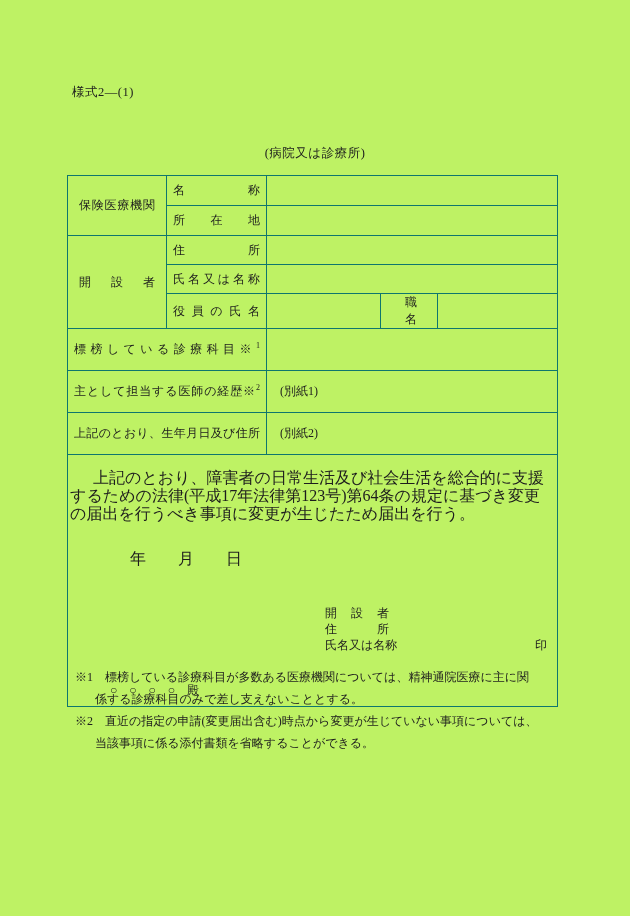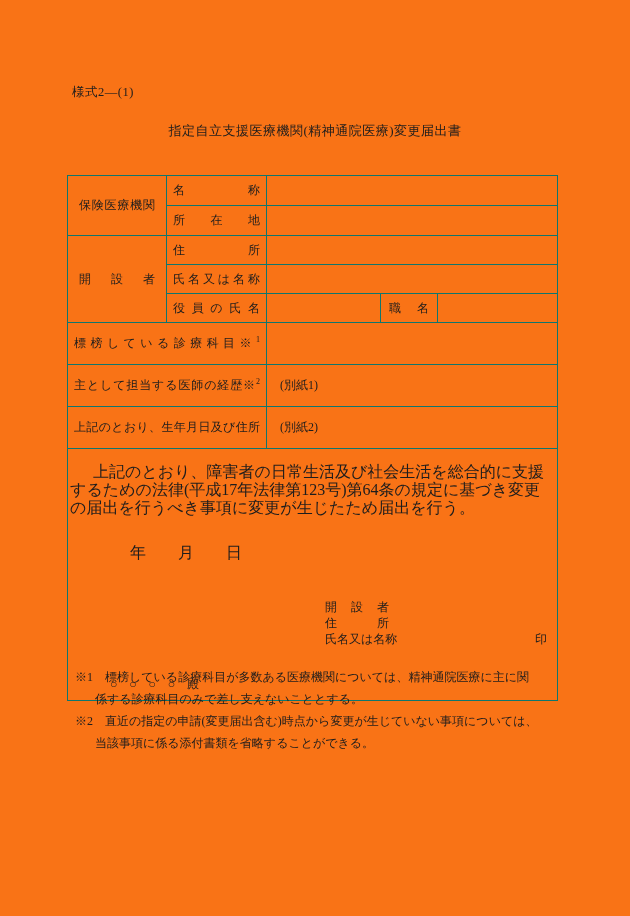--- a/index.html
+++ b/index.html
@@ -2,21 +2,21 @@
 <html lang="ja"><head>
 <meta charset="utf-8">
 <style>
   * { margin: 0; padding: 0; box-sizing: border-box; }
   html, body { background: #f4f4f4; }
   .page {
     position: relative;
     width: 630px;
     height: 916px;
     margin: 0 auto;
-    background: #f97316;
+    background: #bef264;
     color: #1d1d1d;
     font-family: "Liberation Serif", "DejaVu Serif", serif;
     overflow: hidden;
   }
   .form-number {
     position: absolute;
     left: 72px;
     top: 84px;
     font-size: 12.5px;
     letter-spacing: 0.5px;
@@ -62,21 +62,21 @@
   .r7 { height: 28px; }
   .r8 { height: 28px; }
   .jl {
     text-align: justify;
     text-align-last: justify;
     text-justify: inter-character;
   }
   td.c1 { padding: 0 11px; }
   td.c2 { padding: 0 6px; }
   td.wide { padding: 12px 6px; margin-top: 18px; }
-  td.job { padding: 0 8px; }
+  td.job { padding: 0 24px; }
   td.val { padding: 0 13px; text-align: left; }
   sup { font-size: 8px; line-height: 0; }
   td.bottom-cell {
     height: 252px;
     vertical-align: top;
     text-align: left;
     padding: 6px 8px 0 2px;
   }
   .statement {
     font-size: 16px;
@@ -122,21 +122,21 @@
     font-size: 12px;
     line-height: 22px;
   }
 </style>
 </head>
 <body>
 
 <div class="page">
 
   <div class="form-number">様式2―(1)</div>
-  <div class="doc-title">指定自立支援医療機関(精神通院医療)変更届出書</div>
+  <div class="doc-subtitle">(病院又は診療所)</div>
 
   <table class="form">
     <colgroup>
       <col style="width:99px">
       <col style="width:100px">
       <col style="width:114px">
       <col style="width:57px">
       <col style="width:120px">
     </colgroup>
     <tbody>

